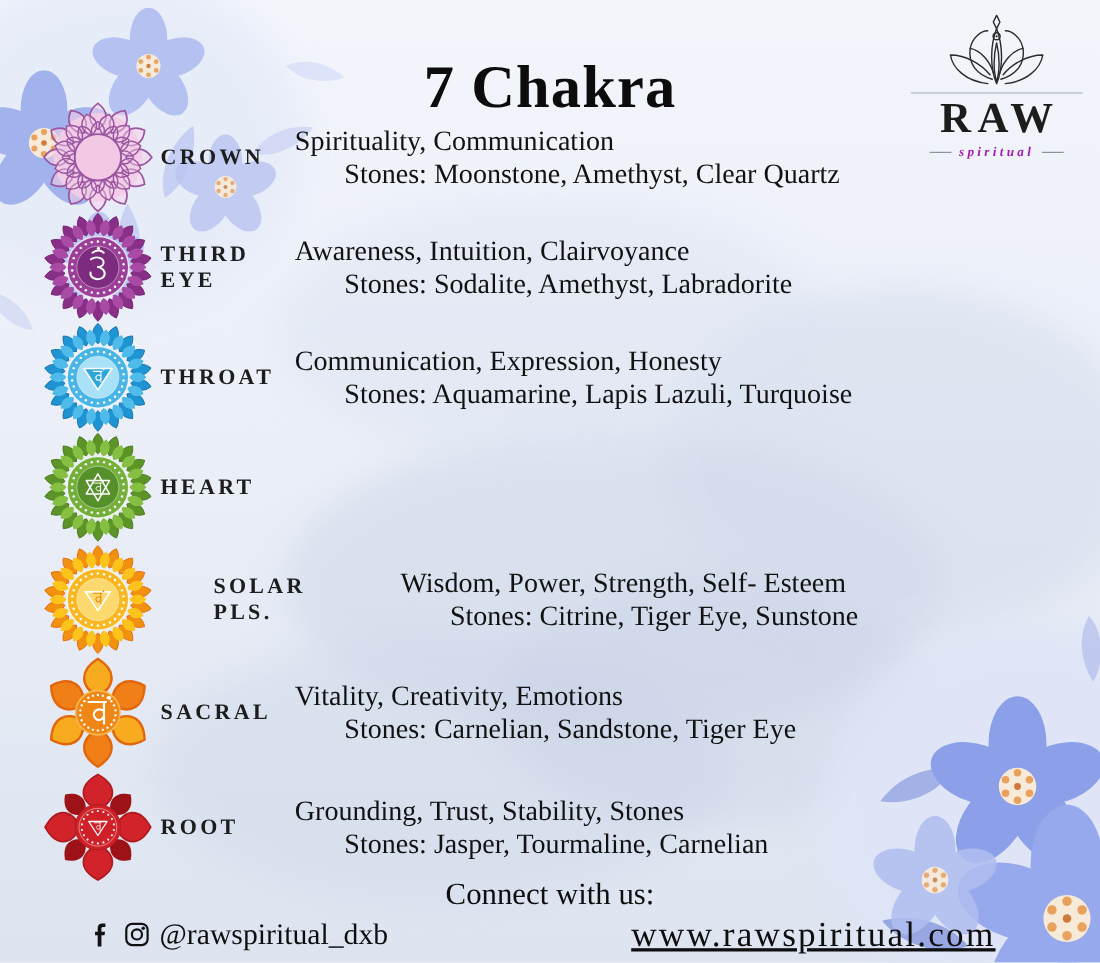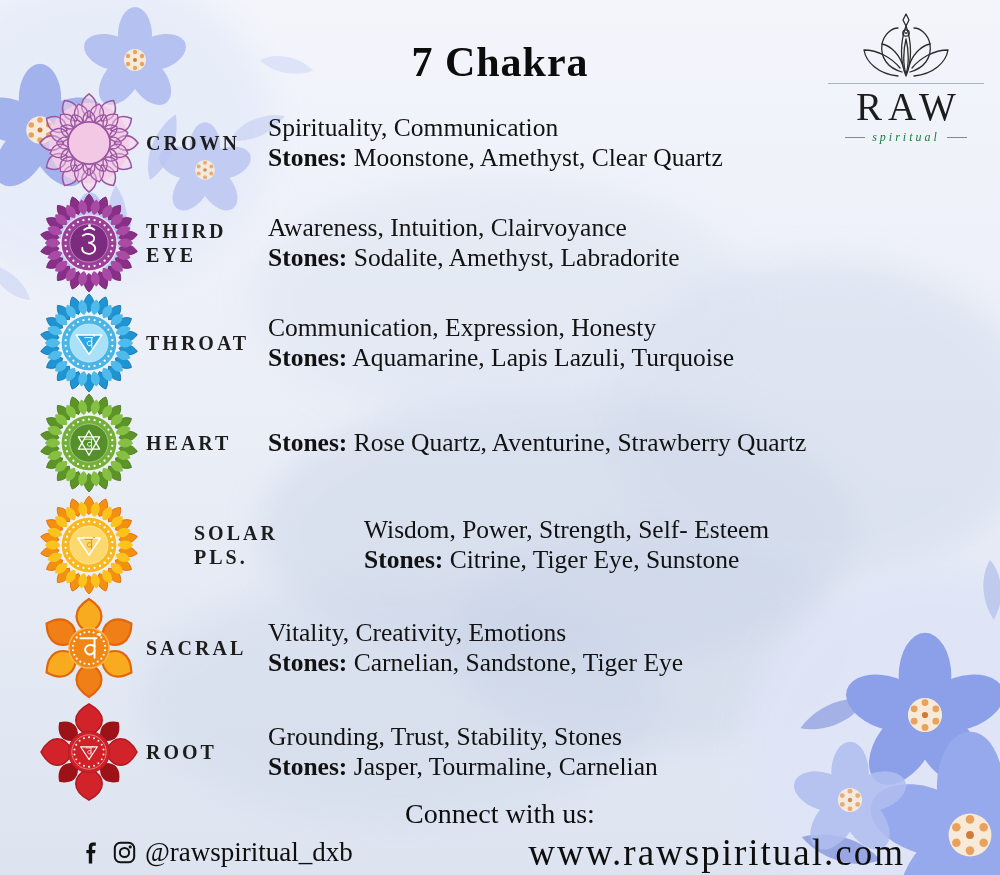--- a/index.html
+++ b/index.html
@@ -1,42 +1,42 @@
 <!DOCTYPE html>
 <html><head>
 <meta charset="utf-8">
 <style>
   html,body{margin:0;padding:0;background:#dfe5f0;}
   .page{position:relative;width:1000px;height:875px;overflow:hidden;
         font-family:"Liberation Serif",serif;background:#eef1f8;}
   .bg{position:absolute;left:0;top:0;}
   .title{position:absolute;top:10px;left:0;right:0;text-align:center;
-         font-size:42px;font-weight:700;color:#0c0c0c;letter-spacing:1px;}
+         font-size:55px;font-weight:700;color:#0c0c0c;letter-spacing:1px;}
   
-  .logo{position:absolute;top:4px;right:16px;width:156px;text-align:center;color:#202020;}
+  .logo{position:absolute;top:4px;right:16px;width:156px;text-align:center;color:#202020;font-weight:bold;}
   .logo-line{height:1px;background:#aab3c0;margin:1px 0 0;}
   .logo-raw{font-size:39px;letter-spacing:6px;line-height:46px;color:#1c1c1c;text-indent:6px;}
   .logo-tag{display:flex;align-items:center;justify-content:center;gap:7px;
-            font-size:12px;font-style:italic;letter-spacing:3px;color:#15803d;}
+            font-size:12px;font-style:italic;letter-spacing:3px;color:#a21caf;}
   .dash{width:20px;height:1px;background:#808a96;}
   
   .row{position:absolute;left:36px;right:8px;height:102px;display:flex;align-items:center;}
   .iconbox{width:106px;flex:0 0 106px;display:flex;justify-content:center;align-items:center;}
   .label{flex:0 0 122px;font-size:20px;font-weight:700;letter-spacing:3px;
          color:#1d1d1d;line-height:24px;padding-left:4px;}
   .textcol{flex:1;font-size:25.5px;color:#121212;line-height:30px;}
-  .stones strong{font-weight:700;}
+  .stones strong{font-weight:400;margin-left:45px;}
   
   .footer-head{position:absolute;top:798px;left:0;right:0;text-align:center;
                font-size:28px;font-weight:400;color:#0e0e0e;}
   .footer-row{position:absolute;top:831px;left:82px;right:95px;display:flex;
               justify-content:space-between;align-items:center;font-size:27px;color:#0e0e0e;}
   .social{display:flex;align-items:center;gap:9px;}
   .social svg{display:block;}
-  .website{letter-spacing:2px;font-size:37px;}
+  .website{letter-spacing:2px;font-size:32px;text-decoration:underline;}
 </style>
 </head>
 <body>
 
 <div class="page">
 
   <svg class="bg" width="1000" height="875" viewBox="0 0 1000 875" aria-hidden="true">
     <defs>
       <linearGradient id="bgg" x1="0" y1="0" x2="0" y2="1">
         <stop offset="0" stop-color="#f3f5fb"></stop>
@@ -418,21 +418,20 @@
               <path d="M4.5 -8V8"></path>
               <path d="M4.5 -1.5C-1 -4.5 -5.5 0.5 -1.5 4.5C0.5 6.2 3.5 5 4.5 2.5"></path>
               <circle cx="8.5" cy="-11" r="1.4" fill="#ffffff" stroke="none"></circle>
             </g>
           </svg>
         </div>
         <div class="label">
           <div>HEART</div>
         </div>
         <div class="textcol">
-          <div class="stones"><strong>Stones:</strong> Rose Quartz, Aventurine, Strawberry Quartz</div>
         </div>
       </div>
       <div class="row" style="top: 494px; gap: 48px;">
         <div class="iconbox">
           <svg width="102" height="102" viewBox="-52 -52 104 104">
             <path d="M0 -50C6.5 -44.3 6.5 -36.32 0 -31C-6.5 -36.32 -6.5 -44.3 0 -50Z" fill="#f29110" stroke="#e2670a" stroke-width="0.8" transform="rotate(0.0)"></path>
             <path d="M0 -50C6.5 -44.3 6.5 -36.32 0 -31C-6.5 -36.32 -6.5 -44.3 0 -50Z" fill="#f29110" stroke="#e2670a" stroke-width="0.8" transform="rotate(20.0)"></path>
             <path d="M0 -50C6.5 -44.3 6.5 -36.32 0 -31C-6.5 -36.32 -6.5 -44.3 0 -50Z" fill="#f29110" stroke="#e2670a" stroke-width="0.8" transform="rotate(40.0)"></path>
             <path d="M0 -50C6.5 -44.3 6.5 -36.32 0 -31C-6.5 -36.32 -6.5 -44.3 0 -50Z" fill="#f29110" stroke="#e2670a" stroke-width="0.8" transform="rotate(60.0)"></path>
             <path d="M0 -50C6.5 -44.3 6.5 -36.32 0 -31C-6.5 -36.32 -6.5 -44.3 0 -50Z" fill="#f29110" stroke="#e2670a" stroke-width="0.8" transform="rotate(80.0)"></path>

